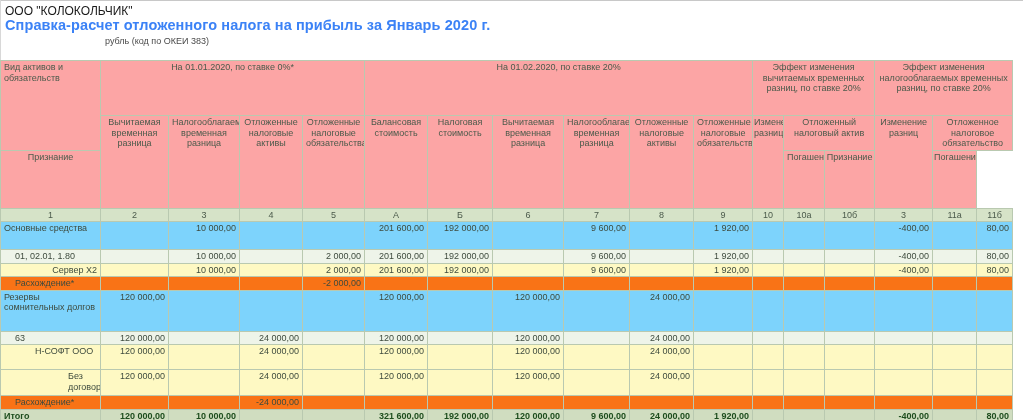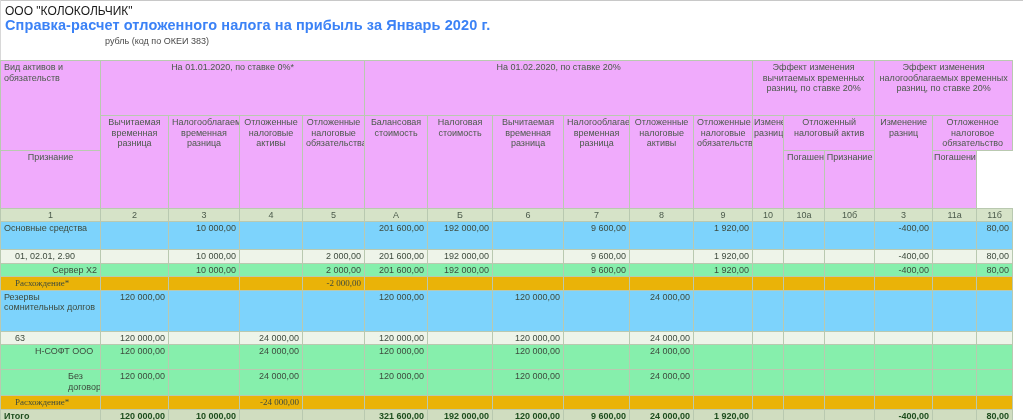--- a/index.html
+++ b/index.html
@@ -24,27 +24,27 @@
     width:1012px;
     font-size:9px;
   }
   table.report td {
     border:1px solid #b9c9b0;
     padding:1px 3px;
     overflow:hidden;
     vertical-align:top;
     line-height:10.5px;
   }
-  .hdr td { background:#f0abfc; color:#4b5a4b; text-align:center; }
+  .hdr td { background:#fca5a5; color:#4b5a4b; text-align:center; }
   .hdr td.left { text-align:left; }
   .colnum td { background:#d6e3c8; color:#4b5a4b; text-align:center; vertical-align:middle; }
   .grp td { background:#7dd3fc; }
   .sub td { background:#eef4e9; }
-  .item td { background:#86efac; }
-  .disc td { background:#eab308;font-family:Liberation Serif, serif; }
+  .item td { background:#fef9c3; }
+  .disc td { background:#f97316; }
   .total td { background:#d0ddc0; color:#1d4d1d; font-weight:bold; }
   td.num { text-align:right; white-space:nowrap; }
   .ind1 { padding-left:14px !important; }
   .ind2 { padding-left:34px !important; }
   .ind-r { text-align:right; }
 </style>
 </head>
 <body>
 
 <div class="frame-top"></div>
@@ -139,21 +139,21 @@
         <td class="num"></td>
         <td class="num">1 920,00</td>
         <td class="num"></td>
         <td class="num"></td>
         <td class="num"></td>
         <td class="num">-400,00</td>
         <td class="num"></td>
         <td class="num">80,00</td>
       </tr>
       <tr class="sub" style="height: 12px;">
-        <td class="ind1">01, 02.01, 2.90</td>
+        <td class="ind1">01, 02.01, 1.80</td>
         <td class="num"></td>
         <td class="num">10 000,00</td>
         <td class="num"></td>
         <td class="num">2 000,00</td>
         <td class="num">201 600,00</td>
         <td class="num">192 000,00</td>
         <td class="num"></td>
         <td class="num">9 600,00</td>
         <td class="num"></td>
         <td class="num">1 920,00</td>

